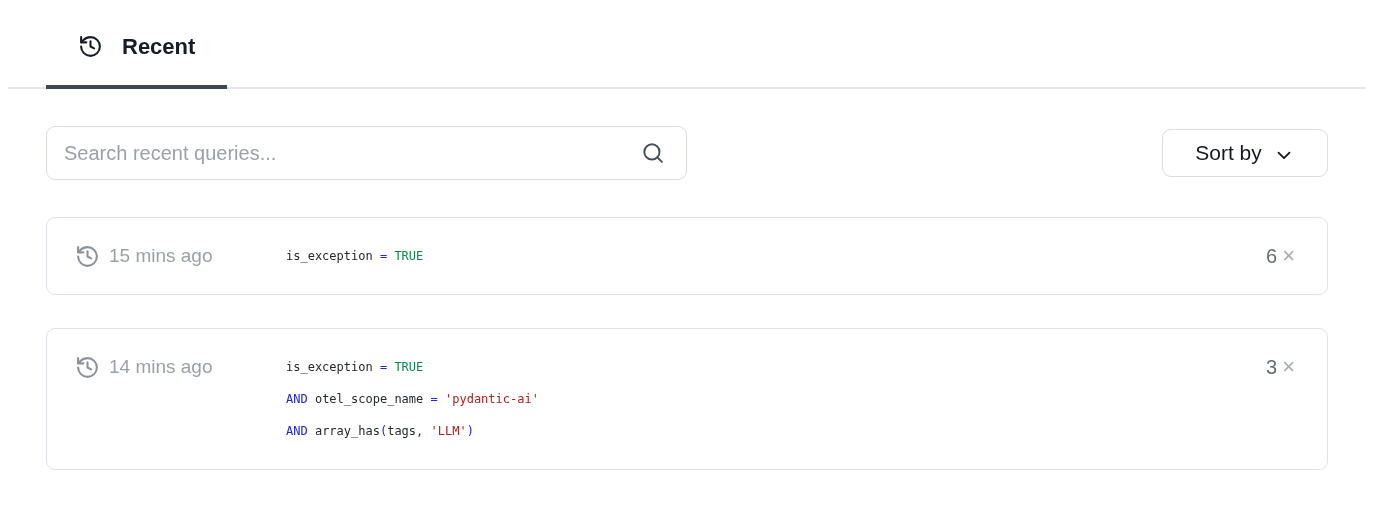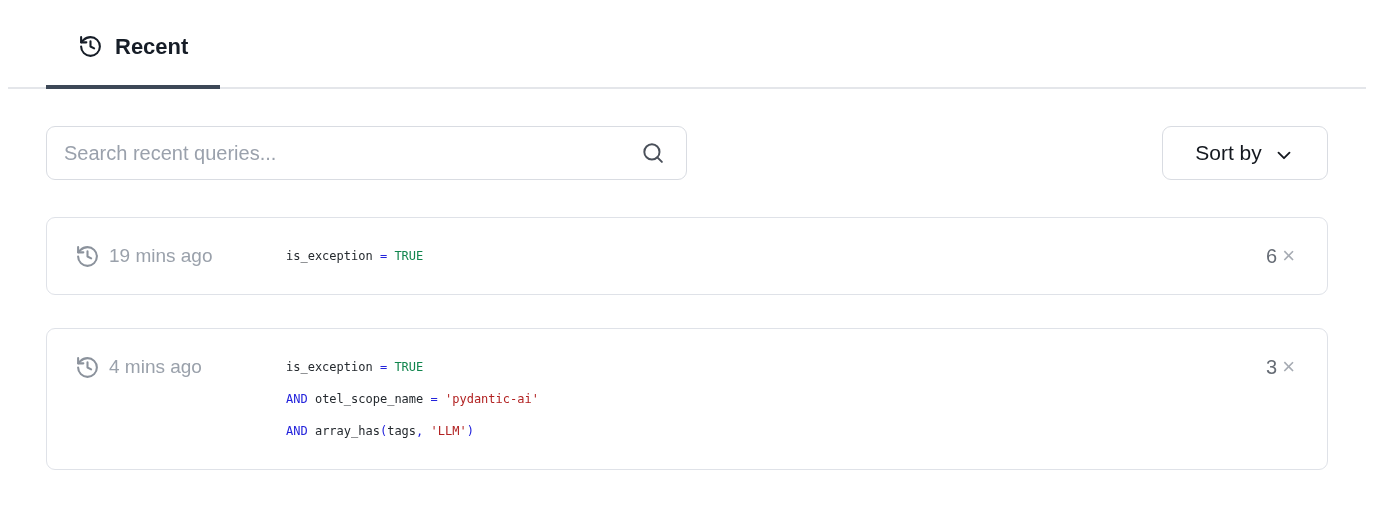--- a/index.html
+++ b/index.html
@@ -14,21 +14,21 @@
     margin:0 8px;
     padding:0 38px;
     height:89px;
     display:flex;
     align-items:stretch;
     border-bottom:2px solid var(--divider,#e4e6ea);
     box-sizing:border-box;
   }
   .tab {
     position:relative;
-    display:flex; align-items:center; gap:12px;
+    display:flex; align-items:center; gap:19px;
     padding:6px 32px 0 32px;
     font-size:22px;
     cursor:pointer;
     user-select:none;
   }
   .tab svg { width:25px; height:25px; flex:0 0 auto; }
   .tab.active { color:#161d27; font-weight:600; }
   .tab.active svg { stroke:#161d27; }
   .tab.inactive { color:#5d6570; font-weight:500; }
   .tab.inactive svg { stroke:#5d6570; }
@@ -50,21 +50,21 @@
     padding:0 60px 0 17px;
     font-size:20px; font-family:"Liberation Sans", sans-serif;
     color:#222831; outline:none; background:#fff;
   }
   .search-box input::placeholder { color:#9aa1ac; }
   .search-box .search-glyph {
     position:absolute; right:21px; top:14px; width:26px; height:26px;
     pointer-events:none;
   }
   .sort-btn {
-    width:166px; height:54px; box-sizing:border-box;
+    width:166px; height:48px; box-sizing:border-box;
     border:1.5px solid #d9dce2; border-radius:9px; background:#fff;
     display:flex; align-items:center; justify-content:center; gap:11px;
     font-size:21px; font-family:"Liberation Sans", sans-serif;
     color:#14181f; cursor:pointer;
   }
   .sort-btn svg { width:22px; height:22px; margin-top:3px; }
   
   .query-list {
     margin-top:37px;
     padding:0 46px;
@@ -137,37 +137,37 @@
   </div>
 
   <div class="query-list" id="query-list">
   <div class="query-card">
     <div class="meta">
       <svg class="icon-stroke" viewBox="0 0 24 24">
         <path d="M3 12a9 9 0 1 0 9-9 9.75 9.75 0 0 0-6.74 2.74L3 8"></path>
         <path d="M3 3v5h5"></path>
         <path d="M12 7v5l3.5 1.8"></path>
       </svg>
-      <span class="time">19 mins ago</span>
+      <span class="time">15 mins ago</span>
     </div>
     <pre class="code"><div><span class="tok-id">is_exception </span><span class="tok-kw">=</span><span class="tok-id"> </span><span class="tok-bool">TRUE</span></div></pre>
     <div class="count">
       <span class="num">6</span>
       <span class="x">×</span>
     </div>
   </div>
 
   <div class="query-card">
     <div class="meta">
       <svg class="icon-stroke" viewBox="0 0 24 24">
         <path d="M3 12a9 9 0 1 0 9-9 9.75 9.75 0 0 0-6.74 2.74L3 8"></path>
         <path d="M3 3v5h5"></path>
         <path d="M12 7v5l3.5 1.8"></path>
       </svg>
-      <span class="time">4 mins ago</span>
+      <span class="time">14 mins ago</span>
     </div>
     <pre class="code"><div><span class="tok-id">is_exception </span><span class="tok-kw">=</span><span class="tok-id"> </span><span class="tok-bool">TRUE</span></div><div><span class="tok-kw">AND</span><span class="tok-id"> otel_scope_name </span><span class="tok-kw">=</span><span class="tok-id"> </span><span class="tok-str">'pydantic-ai'</span></div><div><span class="tok-kw">AND</span><span class="tok-id"> array_has</span><span class="tok-kw">(</span><span class="tok-id">tags</span><span class="tok-kw">,</span><span class="tok-id"> </span><span class="tok-str">'LLM'</span><span class="tok-kw">)</span></div></pre>
     <div class="count">
       <span class="num">3</span>
       <span class="x">×</span>
     </div>
   </div>
 </div>
 
 </div>

